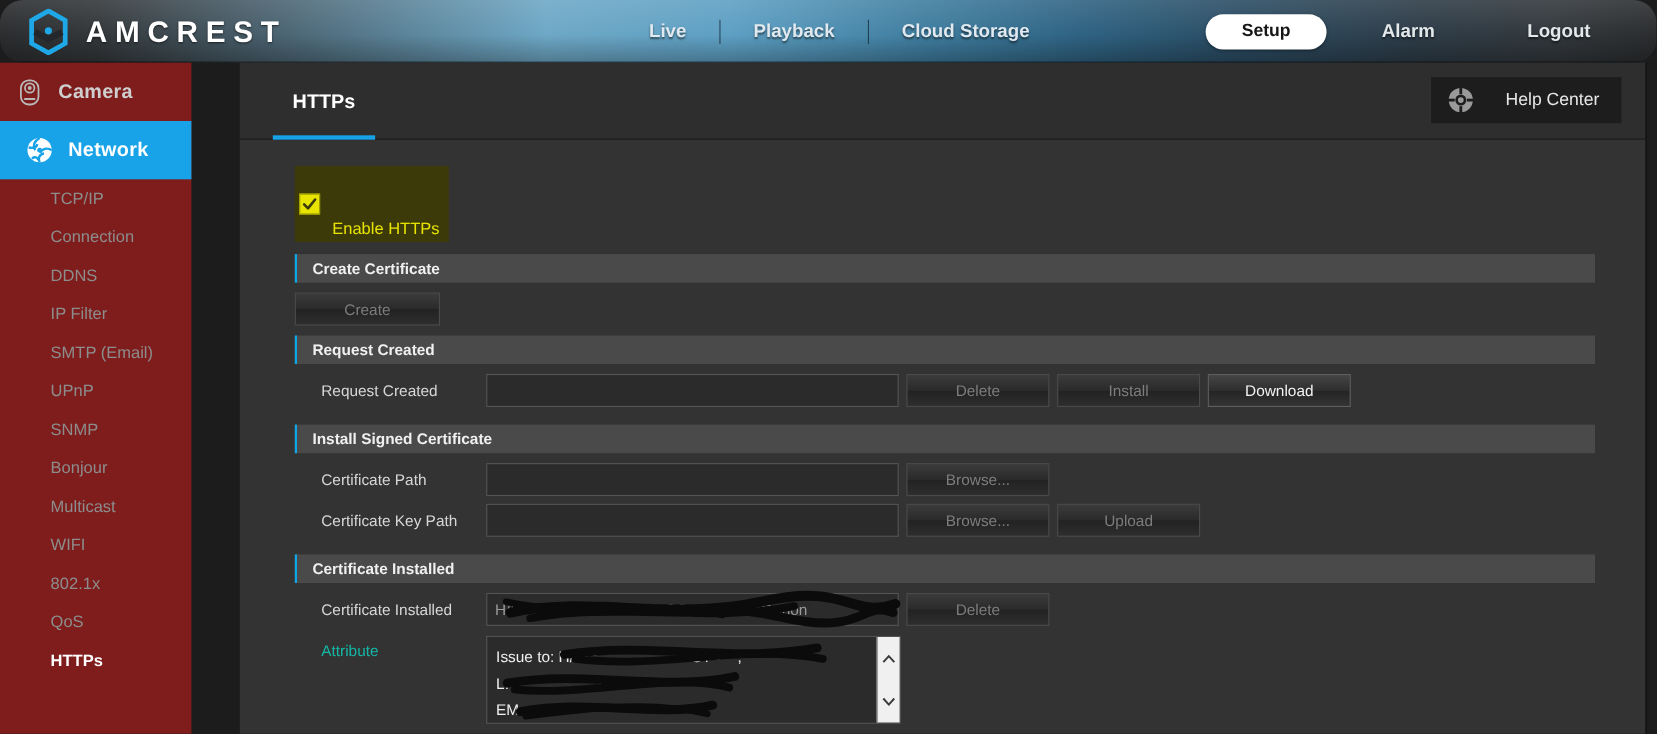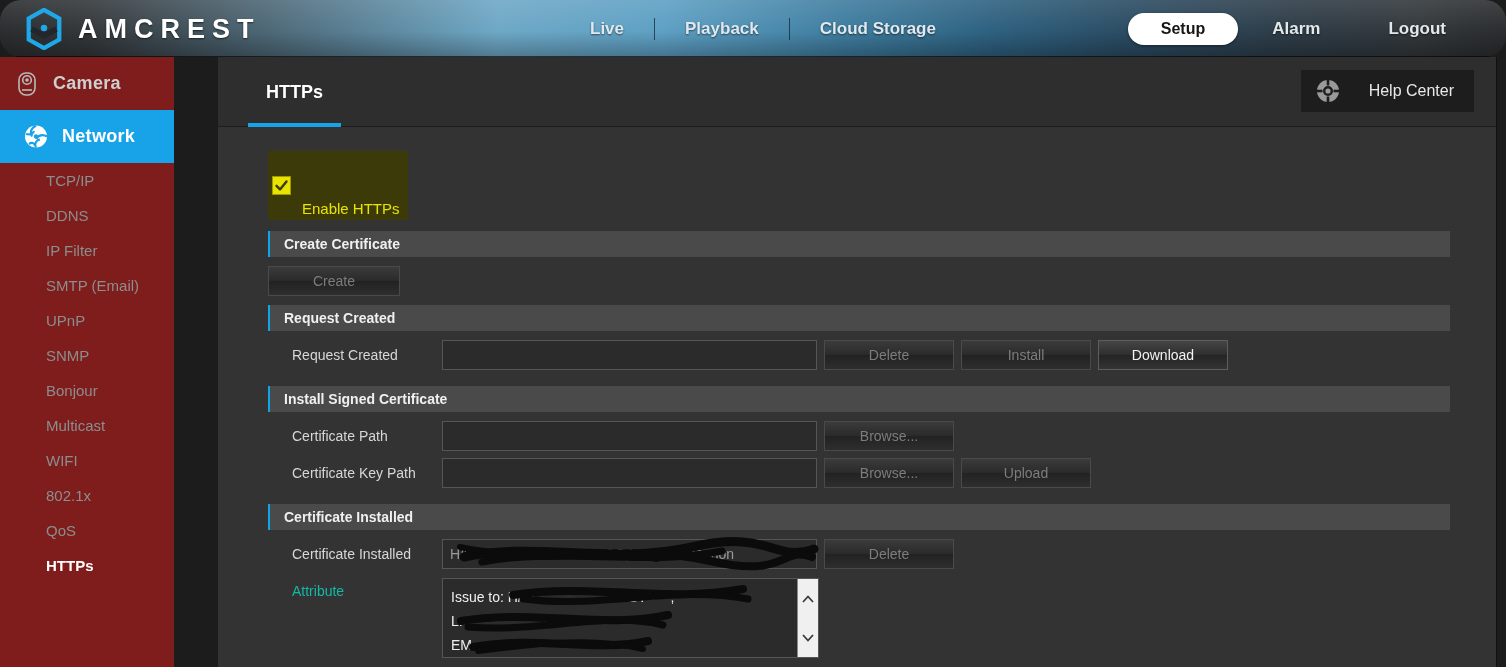--- a/index.html
+++ b/index.html
@@ -45,21 +45,21 @@
     text-shadow: 0 1px 2px rgba(0,0,0,0.55);
     cursor: pointer; white-space: nowrap;
   }
   .nav-sep {
     width: 1px; height: 22px;
     background: rgba(20,40,55,0.75);
   }
 
   .nav-right {
     position: absolute; right: 26px; top: 0;
-    height: 57px; display: flex; align-items: center; gap: 0px; text-align: right;
+    height: 57px; display: flex; align-items: center; gap: 16px; text-align: right;
   }
   .pill {
     background: #ffffff; color: #161616;
     font-size: 16px; font-weight: bold;
     border-radius: 16px;
     padding: 7px 33px;
     box-shadow: 0 1px 3px rgba(0,0,0,0.45);
     cursor: pointer;
   }
   .nav-right .nav-link { color: #e3e8eb; padding: 0 34px; }
@@ -295,20 +295,21 @@
       <circle cx="13" cy="13.5" r="11" fill="#ffffff"></circle>
       <path d="M13 2.5 C7 6 7 10 9 13.5 M24 13.5 C20 11 15 12 13.5 16 M13 24.5 C11 21 13 17 17 16.5" fill="none" stroke="#18a2e8" stroke-width="2.2"></path>
       <path d="M3 11 C7 12 10 11 11 8" fill="none" stroke="#18a2e8" stroke-width="2.2"></path>
       <path d="M6 21 C9 19 11 20 12 22.5" fill="none" stroke="#18a2e8" stroke-width="2.2"></path>
       <circle cx="13" cy="13.5" r="2.2" fill="#18a2e8"></circle>
     </svg>
     <div class="side-label">Network</div>
   </div>
 
   <div class="side-sub">TCP/IP</div>
+  <div class="side-sub">Connection</div>
   <div class="side-sub">DDNS</div>
   <div class="side-sub">IP Filter</div>
   <div class="side-sub">SMTP (Email)</div>
   <div class="side-sub">UPnP</div>
   <div class="side-sub">SNMP</div>
   <div class="side-sub">Bonjour</div>
   <div class="side-sub">Multicast</div>
   <div class="side-sub">WIFI</div>
   <div class="side-sub">802.1x</div>
   <div class="side-sub">QoS</div>

